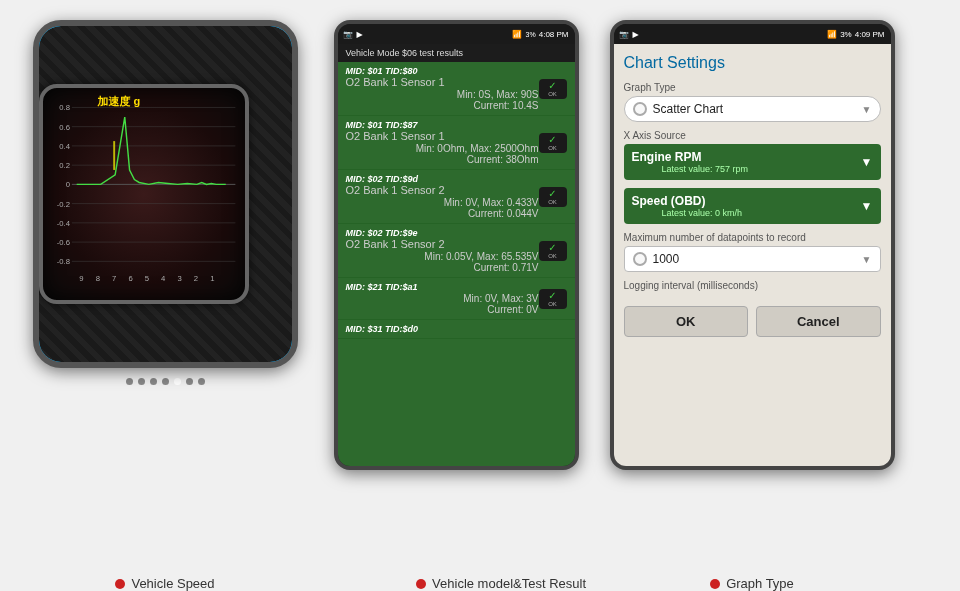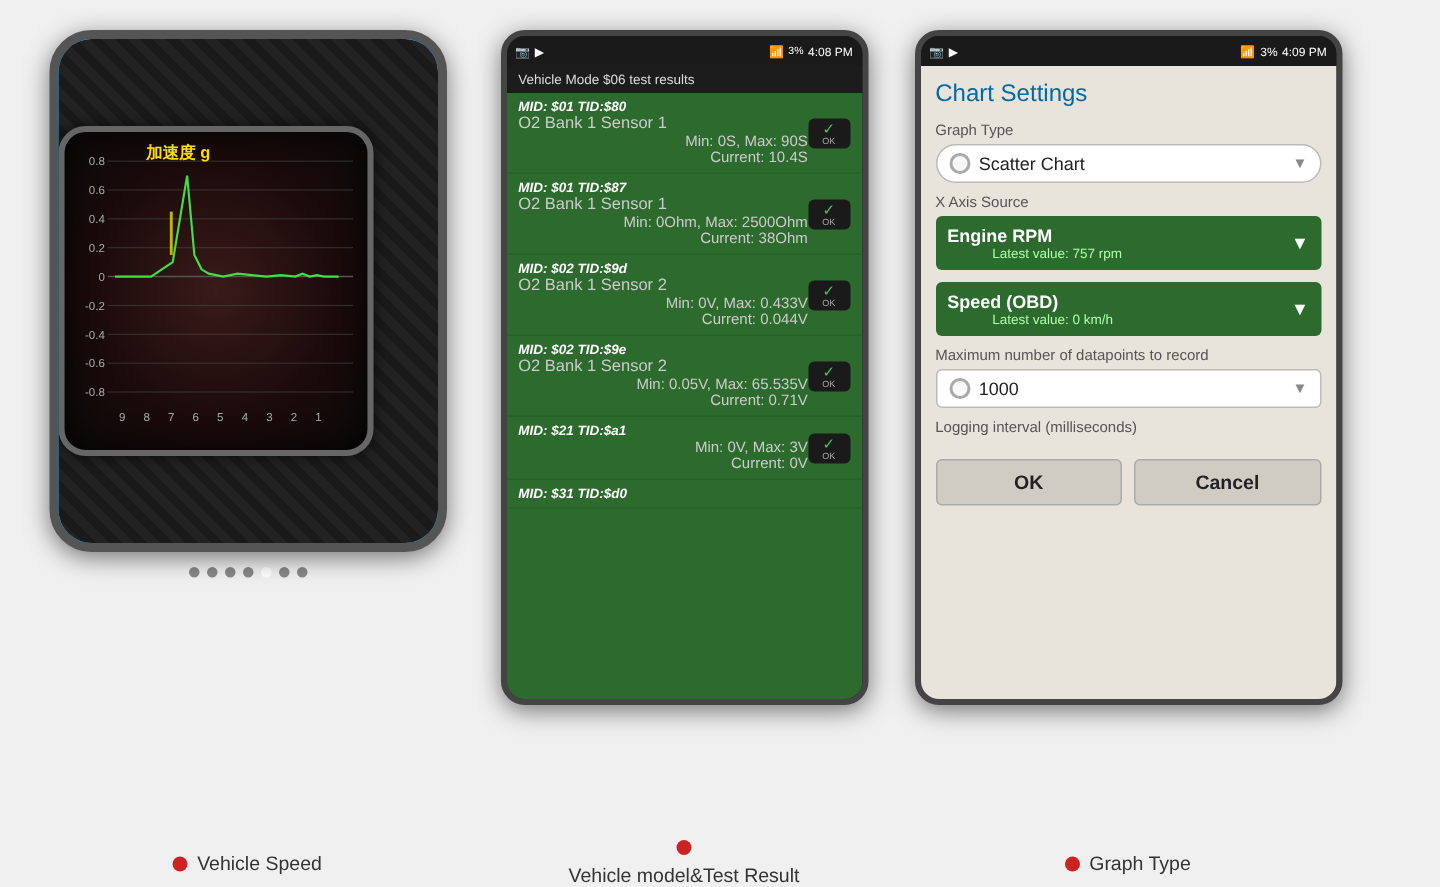--- a/index.html
+++ b/index.html
@@ -373,21 +373,21 @@
       background: #cc2222;
       flex-shrink: 0;
     }
 
     .label-text {
       font-size: 13px;
       color: #333;
     }
 
     .panel1-label { width: 290px; justify-content: center; }
-    .panel2-label { width: 260px; justify-content: flex-end; flex-direction: column; }
+    .panel2-label { width: 260px; justify-content: flex-end; }
     .panel3-label { width: 300px; justify-content: center; }
   </style>
 </head>
 <body>
 
 <div class="main-row">
 
   <div class="phone-panel panel1">
     <div class="phone-screen1">
       <div class="chart-widget">

